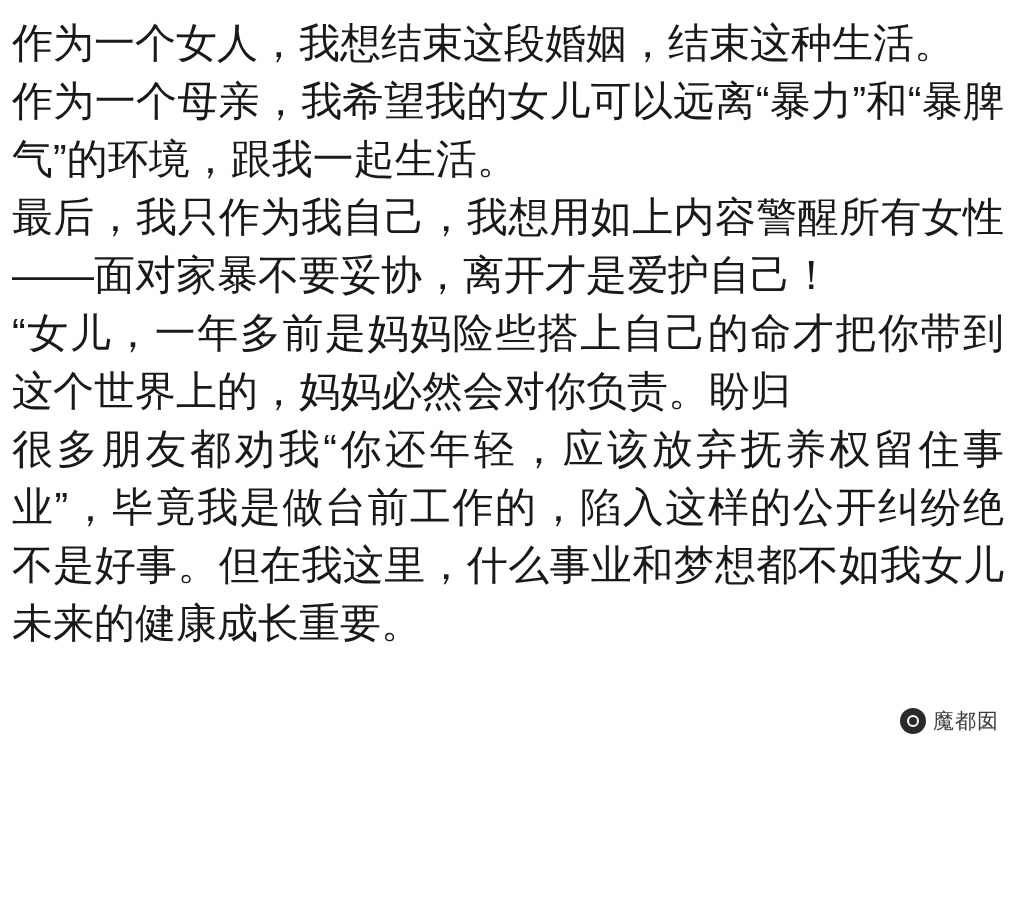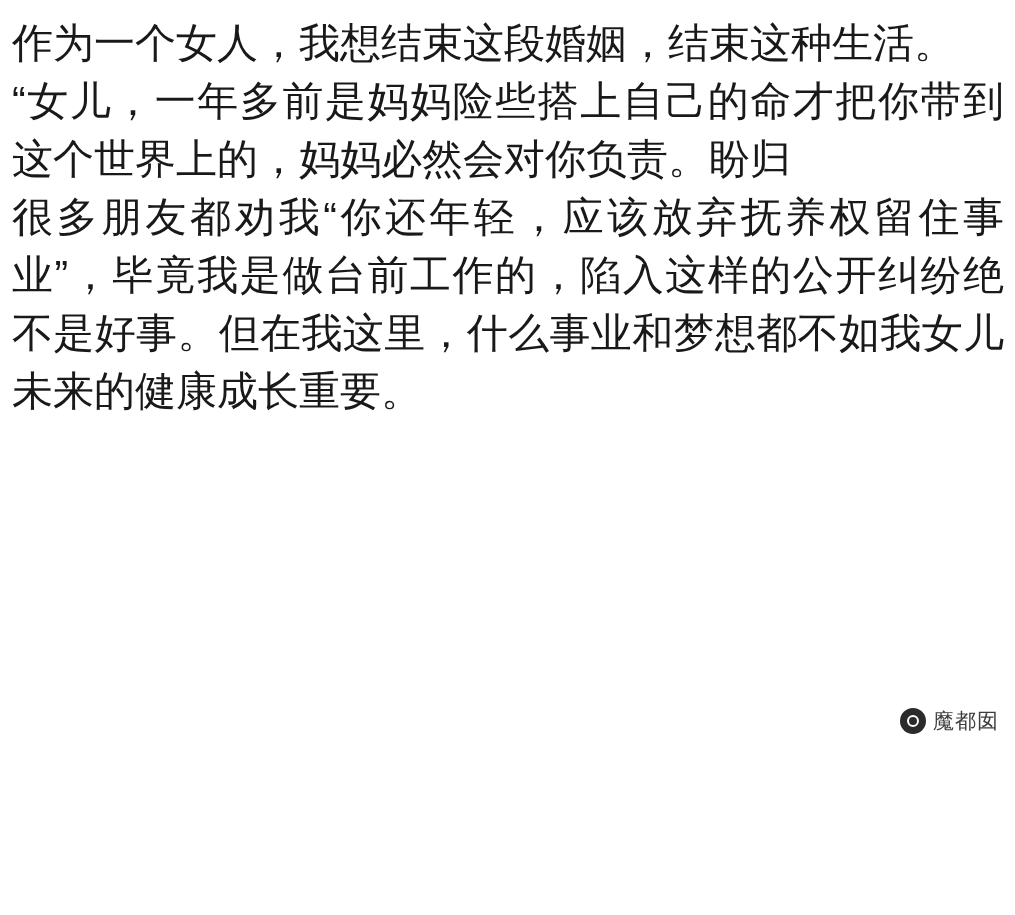--- a/index.html
+++ b/index.html
@@ -78,20 +78,22 @@
     font-family: "Liberation Sans", sans-serif;
   }
 </style>
 </head>
 <body>
 
 <div class="page">
 
   <div class="article-body">
     <p class="para">作为一个女人，我想结束这段婚姻，结束这种生活。</p>
+    <p class="para">作为一个母亲，我希望我的女儿可以远离“暴力”和“暴脾气”的环境，跟我一起生活。</p>
+    <p class="para">最后，我只作为我自己，我想用如上内容警醒所有女性——面对家暴不要妥协，离开才是爱护自己！</p>
     <p class="para">“女儿，一年多前是妈妈险些搭上自己的命才把你带到这个世界上的，妈妈必然会对你负责。盼归</p>
     <p class="para">很多朋友都劝我“你还年轻，应该放弃抚养权留住事业”，毕竟我是做台前工作的，陷入这样的公开纠纷绝不是好事。但在我这里，什么事业和梦想都不如我女儿未来的健康成长重要。</p>
   </div>
 
   <div class="watermark">
     <span class="watermark-logo"></span>
     <span class="watermark-text">魔都囡</span>
   </div>
 
 </div>

